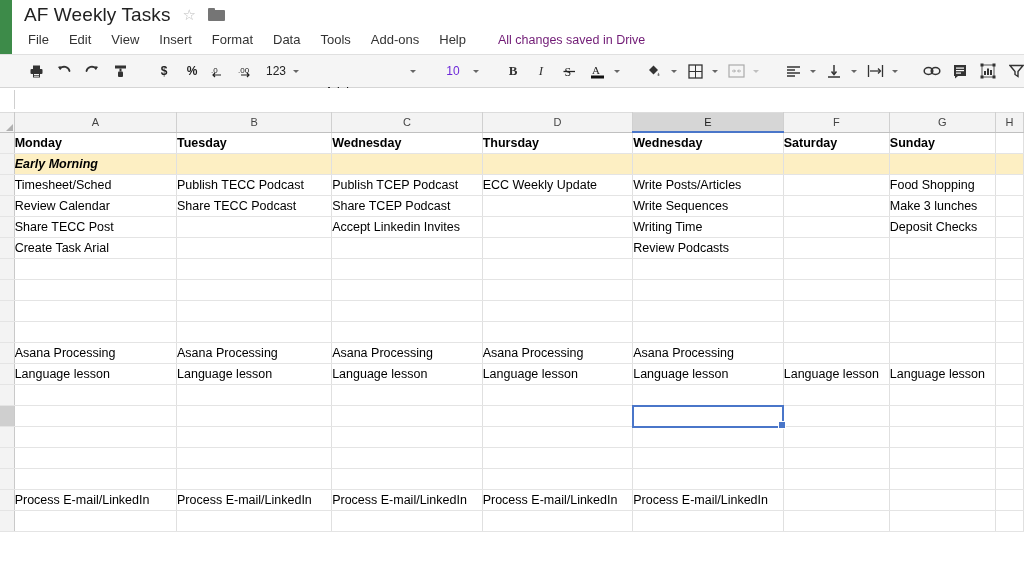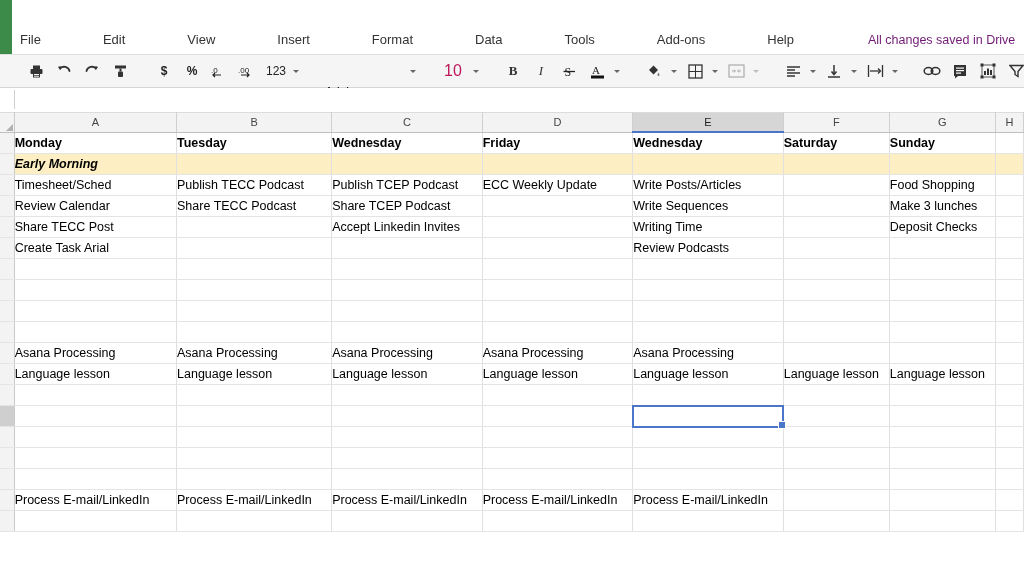--- a/index.html
+++ b/index.html
@@ -41,21 +41,21 @@
     width: 17px; height: 11px; background: #757575; border-radius: 1px;
   }
   .folder-icon::after {
     content: ""; position: absolute; left: 0; top: 0px;
     width: 7px; height: 3px; background: #757575; border-radius: 1px 1px 0 0;
   }
 
   
   .menu-row {
     position: absolute; left: 0; top: 28px; width: 1024px; height: 23px;
-    display: flex; align-items: center; padding-left: 20px; box-sizing: border-box; gap: 42px;
+    display: flex; align-items: center; padding-left: 28px; box-sizing: border-box;
   }
   .menu-item {
     font-size: 13px; color: #333; margin-right: 20px; cursor: pointer;
     line-height: 16px; white-space: nowrap;
   }
   .save-status {
     font-size: 12.5px; color: #701a75; margin-left: 12px; white-space: nowrap;
   }
 
   
@@ -81,21 +81,21 @@
     width: 0; height: 0; border-left: 3px solid transparent; border-right: 3px solid transparent;
     border-top: 3.5px solid #666; margin-left: 3px; margin-right: 4px; cursor: pointer;
   }
   .tb-text { font-size: 12px; color: #222; }
   .tb-font {
     width: 88px; height: 22px; display: flex; align-items: center;
     font-size: 12px; color: #000000; padding-left: 6px; box-sizing: border-box; cursor: pointer; margin-top: 41px;
   }
   .tb-size {
     width: 34px; height: 22px; display: flex; align-items: center; justify-content: center;
-    font-size: 16px; color: #be185d; cursor: pointer;
+    font-size: 12px; color: #6d28d9; cursor: pointer;
   }
   .tb-bold { font-weight: bold; font-size: 13px; font-family: "Liberation Serif", serif; }
   .tb-ital { font-style: italic; font-size: 13px; font-family: "Liberation Serif", serif; }
 
   
   .formula-strip {
     position: absolute; left: 0; top: 88px; width: 1024px; height: 24px;
     background: #fff; border-bottom: 1px solid #e3e3e3;
   }
   .formula-strip .namebox-div {
@@ -173,20 +173,25 @@
     z-index: 4;
   }
 </style>
 </head>
 <body>
 
 <div id="app">
 
   <div class="green-bar"></div>
 
+  <div class="title-row">
+    <div class="doc-title">AF Weekly Tasks</div>
+    <div class="star-icon">☆</div>
+    <div class="folder-icon"></div>
+  </div>
 
   <div class="menu-row">
     <div class="menu-item">File</div>
     <div class="menu-item">Edit</div>
     <div class="menu-item">View</div>
     <div class="menu-item">Insert</div>
     <div class="menu-item">Format</div>
     <div class="menu-item">Data</div>
     <div class="menu-item">Tools</div>
     <div class="menu-item">Add-ons</div>
@@ -410,21 +415,21 @@
             <th class="colhead">G</th>
             <th class="colhead">H</th>
           </tr>
       </thead>
       <tbody id="sheet-body">
           <tr>
             <td class="rowhead"></td>
             <td class="cell day">Monday</td>
             <td class="cell day">Tuesday</td>
             <td class="cell day">Wednesday</td>
-            <td class="cell day">Friday</td>
+            <td class="cell day">Thursday</td>
             <td class="cell day">Wednesday</td>
             <td class="cell day">Saturday</td>
             <td class="cell day">Sunday</td>
             <td class="cell day"></td>
           </tr>
           <tr>
             <td class="rowhead"></td>
             <td class="cell band">Early Morning</td>
             <td class="cell band"></td>
             <td class="cell band"></td>

